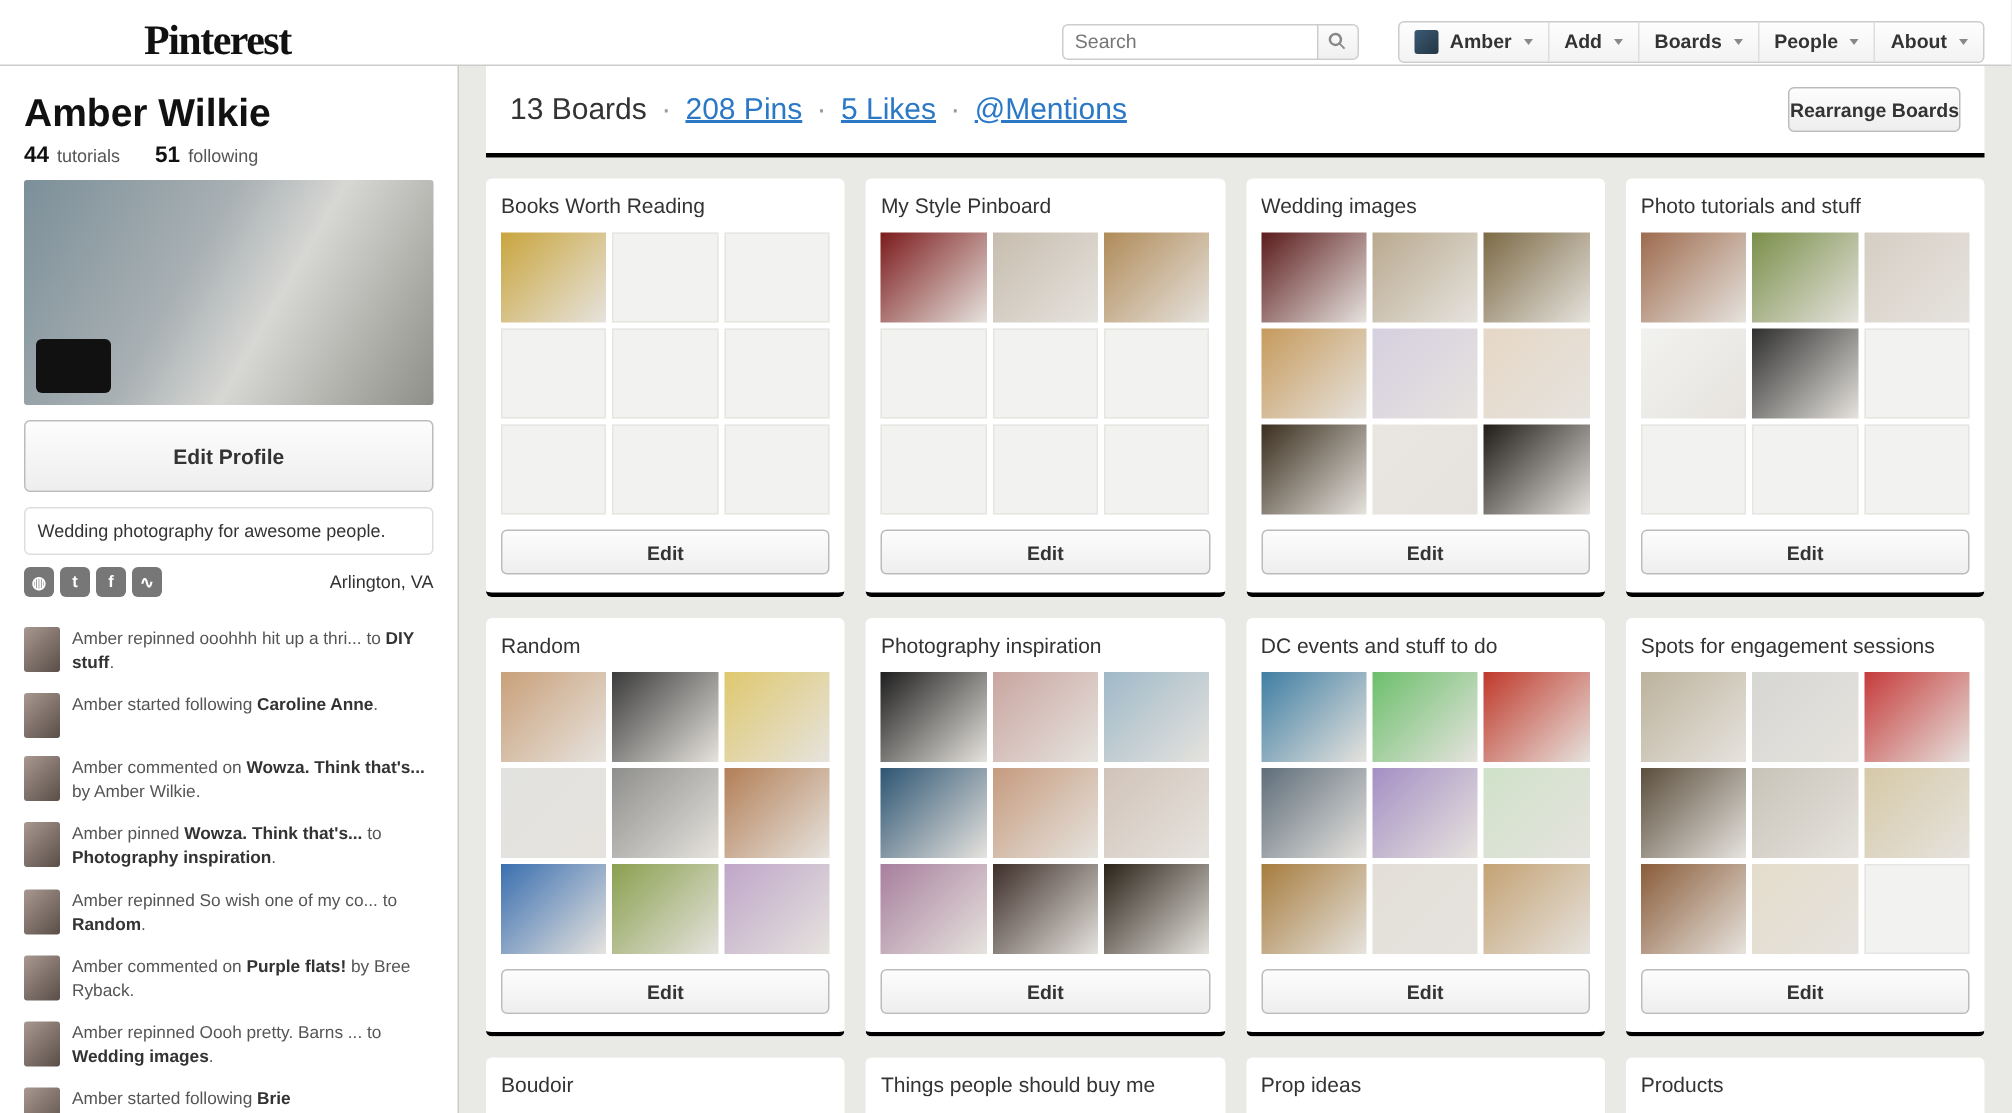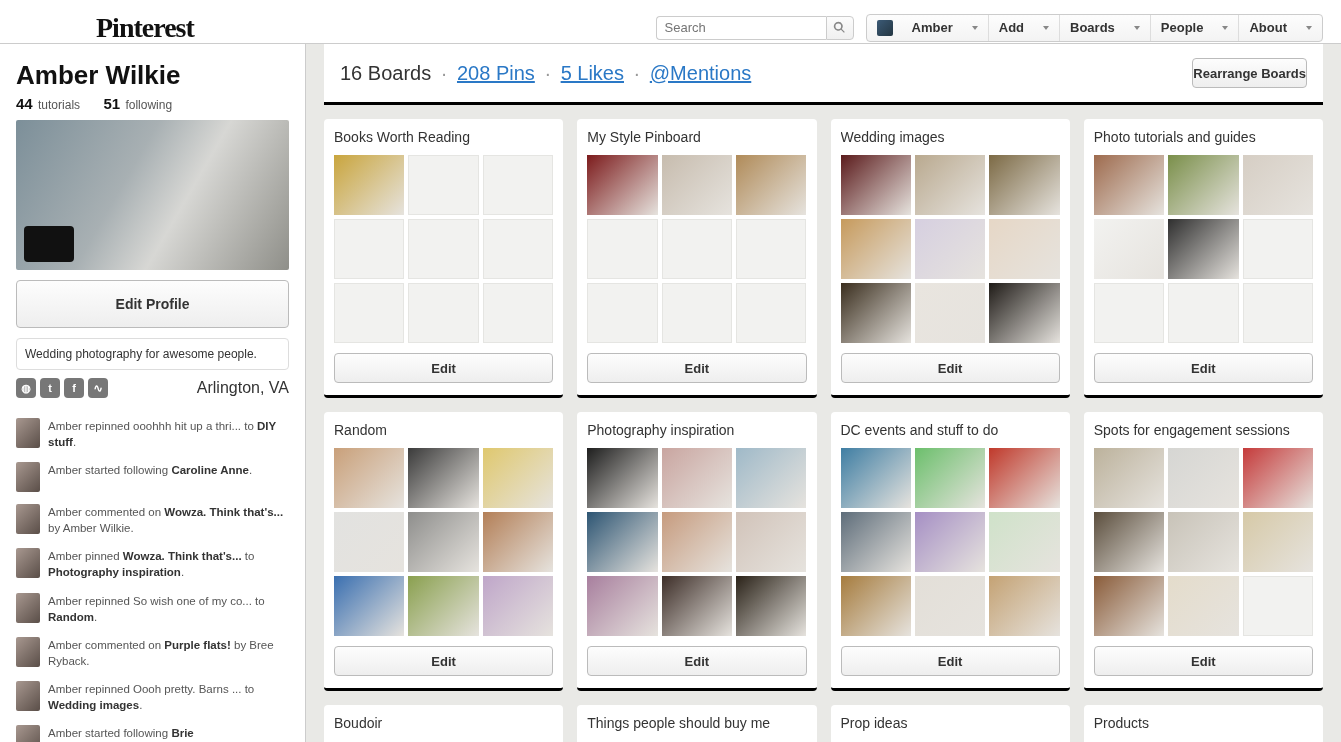--- a/index.html
+++ b/index.html
@@ -22,21 +22,21 @@
   font-size: 28px;
   font-weight: bold;
   color: #111;
   letter-spacing: -1px;
 }
 .topbar-spacer { flex: 1; }
 .search-wrap {
   display: flex;
   align-items: stretch;
   height: 24px;
-  margin-right: 12px;
+  margin-right: 26px;
 }
 .search-input {
   width: 170px;
   border: 1px solid #ccc;
   border-right: none;
   border-radius: 4px 0 0 4px;
   padding: 0 8px;
   font-size: 13px;
   color: #555;
 }
@@ -57,21 +57,21 @@
   border: 1px solid #ccc;
   border-radius: 4px;
   height: 28px;
   background: linear-gradient(#fdfdfd, #f3f3f3);
 }
 .topnav-item {
   padding: 0 10px;
   font-size: 13px;
   display: flex;
   align-items: center;
-  gap: 19px;
+  gap: 8px;
   height: 100%;
   border-right: 1px solid #ddd;
   cursor: pointer;
   font-weight: bold;
   color: #333;
 }
 .topnav-item:last-child { border-right: none; }
 .topnav-item .caret {
   width: 0; height: 0;
   border-left: 3px solid transparent;
@@ -156,21 +156,21 @@
   border-radius: 4px;
   display: flex;
   align-items: center;
   justify-content: center;
   color: #fff;
   font-size: 11px;
   font-weight: bold;
 }
 .location {
   margin-left: auto;
-  font-size: 16px;
+  font-size: 12px;
   color: #333;
 }
 .activity {
   margin-top: 14px;
 }
 .activity-item {
   display: flex;
   gap: 8px;
   padding: 6px 16px;
   font-size: 11.5px;
@@ -348,21 +348,21 @@
         <div class="activity-item">
           <div class="activity-thumb"></div>
           <div class="activity-text">Amber started following <b>Brie</b></div>
         </div>
       </div>
   </aside>
 
   <main class="main">
     <div class="stats-bar">
       <span class="stats-text">
-        <span>16</span>
+        <span>13</span>
         <span>Boards</span>
         <span class="sep">·</span>
         <a href="#">208 Pins</a>
         <span class="sep">·</span>
         <a href="#">5 Likes</a>
         <span class="sep">·</span>
         <a href="#">@Mentions</a>
       </span>
       <button class="rearrange-btn">Rearrange Boards</button>
     </div>
@@ -393,21 +393,21 @@
             <div class="thumb" style="background: linear-gradient(135deg, rgb(91, 27, 28), rgb(230, 227, 222)); border: none;"></div>
             <div class="thumb" style="background: linear-gradient(135deg, rgb(185, 169, 143), rgb(230, 227, 222)); border: none;"></div>
             <div class="thumb" style="background: linear-gradient(135deg, rgb(124, 106, 69), rgb(230, 227, 222)); border: none;"></div>
             <div class="thumb" style="background: linear-gradient(135deg, rgb(198, 154, 92), rgb(230, 227, 222)); border: none;"></div>
             <div class="thumb" style="background: linear-gradient(135deg, rgb(214, 207, 224), rgb(230, 227, 222)); border: none;"></div>
             <div class="thumb" style="background: linear-gradient(135deg, rgb(230, 215, 198), rgb(230, 227, 222)); border: none;"></div>
             <div class="thumb" style="background: linear-gradient(135deg, rgb(58, 46, 30), rgb(230, 227, 222)); border: none;"></div>
             <div class="thumb" style="background: linear-gradient(135deg, rgb(233, 229, 223), rgb(230, 227, 222)); border: none;"></div>
             <div class="thumb" style="background: linear-gradient(135deg, rgb(31, 27, 23), rgb(230, 227, 222)); border: none;"></div>
           </div><button class="board-edit-btn">Edit</button></div>
-        <div class="board-card"><div class="board-title">Photo tutorials and guides</div><div class="thumb-grid">
+        <div class="board-card"><div class="board-title">Photo tutorials and stuff</div><div class="thumb-grid">
             <div class="thumb" style="background: linear-gradient(135deg, rgb(158, 107, 78), rgb(230, 227, 222)); border: none;"></div>
             <div class="thumb" style="background: linear-gradient(135deg, rgb(122, 143, 74), rgb(230, 227, 222)); border: none;"></div>
             <div class="thumb" style="background: linear-gradient(135deg, rgb(214, 206, 196), rgb(230, 227, 222)); border: none;"></div>
             <div class="thumb" style="background: linear-gradient(135deg, rgb(242, 242, 240), rgb(230, 227, 222)); border: none;"></div>
             <div class="thumb" style="background: linear-gradient(135deg, rgb(47, 47, 47), rgb(230, 227, 222)); border: none;"></div>
             <div class="thumb"></div>
             <div class="thumb"></div>
             <div class="thumb"></div>
             <div class="thumb"></div>
           </div><button class="board-edit-btn">Edit</button></div>

